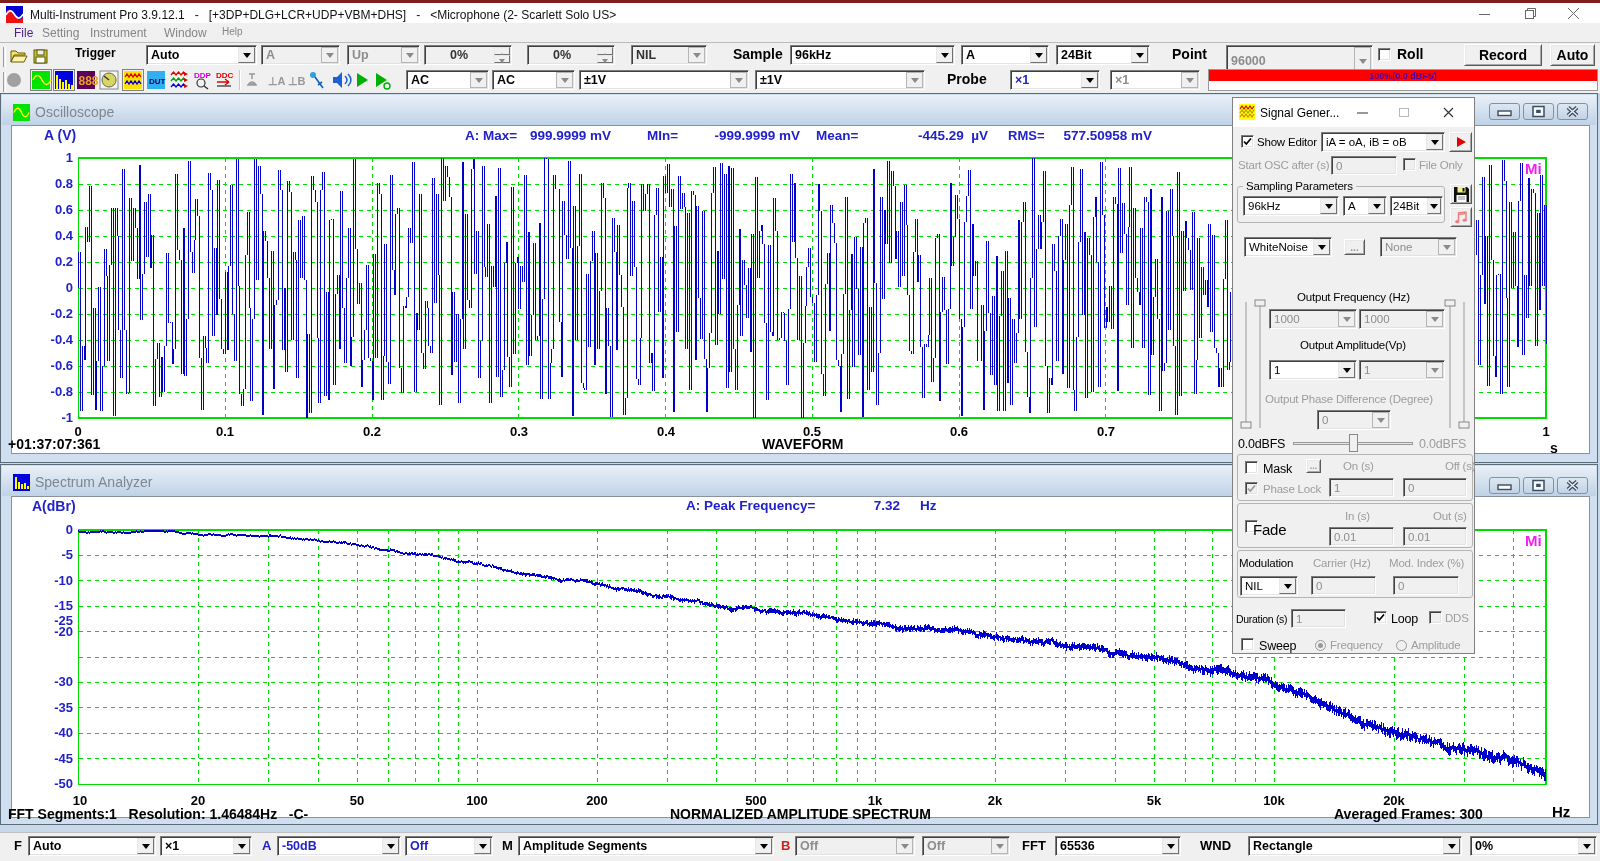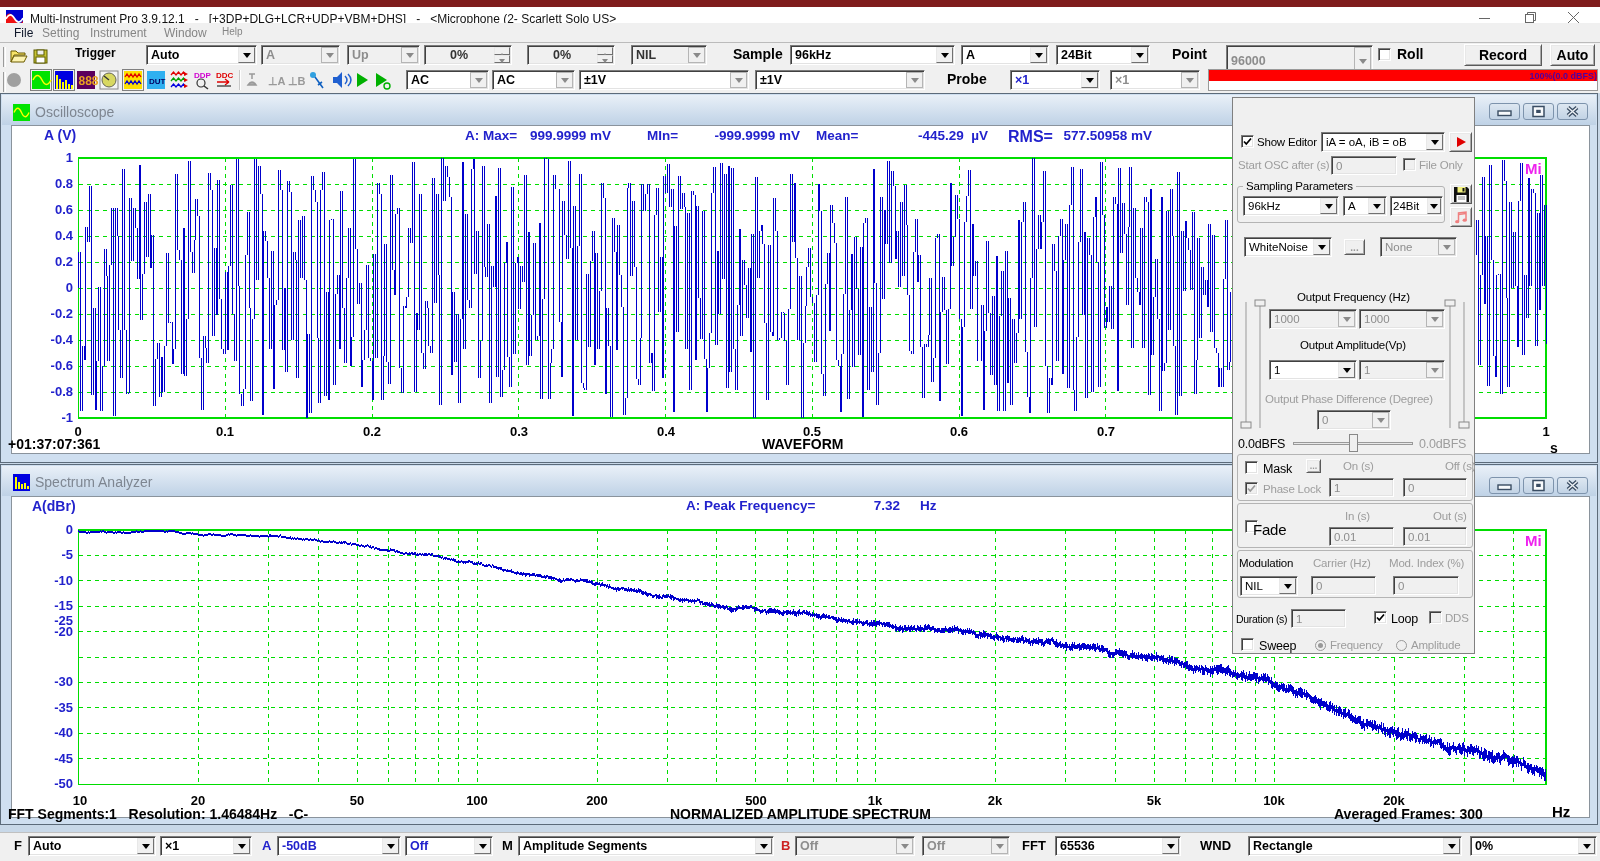--- a/index.html
+++ b/index.html
@@ -30,38 +30,38 @@
  border-color:#7b7b7b #fff #fff #7b7b7b;box-shadow:inset 1px 1px 0 #404040, inset -1px -1px 0 #e3e3e3}
 .cb.g{background:#f0f0f0}
 .ck{position:absolute;left:0px;top:0px;width:11px;height:11px}
 .lab{position:absolute;font-size:13px;color:#000;white-space:nowrap}
 .glab{position:absolute;font-size:13px;color:#9d9d9d;white-space:nowrap}
 .yl{position:absolute;width:70px;right:1527px;text-align:right;color:#2222cc;font-weight:bold;font-size:13px;z-index:6}
 .xl{position:absolute;text-align:center;color:#000;font-weight:bold;font-size:13px;z-index:6}
 .mi{position:absolute;color:#ee22ee;font-weight:bold;font-size:15px;z-index:6}
 </style></head><body>
 
-<div class="abs" style="left:0;top:0;width:1600px;height:23px;background:#fff;border-top:7px solid #7f1d1d">
+<div class="abs" style="left:0;top:0;width:1600px;height:23px;background:#fff;border-top:3px solid #7f1d1d">
  <svg class="abs" style="left:6px;top:3px" width="17" height="17" viewBox="0 0 17 17">
   <rect x="0" y="0" width="17" height="17" fill="#0000d0"></rect>
   <path d="M0 17 L0 6 Q4 0 8.5 8.5 T17 11 L17 17 Z" fill="#ee1111"></path>
   <path d="M0 9 Q4 1 8.5 8.5 T17 8" stroke="#fff" stroke-width="1.6" fill="none"></path>
  </svg>
  <span class="abs" style="left:30px;top:5px;font-size:12px;color:#111">Multi-Instrument Pro 3.9.12.1&nbsp;&nbsp;&nbsp;-&nbsp;&nbsp;&nbsp;[+3DP+DLG+LCR+UDP+VBM+DHS]&nbsp;&nbsp;&nbsp;-&nbsp;&nbsp;&nbsp;&lt;Microphone (2- Scarlett Solo US&gt;</span>
  <svg class="abs" style="left:1470px;top:0" width="130" height="23" viewBox="0 0 130 23">
   <g stroke="#666" stroke-width="1" fill="none">
    <line x1="9" y1="11.5" x2="20" y2="11.5"></line>
    <rect x="55.5" y="7.5" width="8" height="8"></rect>
    <path d="M57.5 7.5 v-2 h8 v8 h-2"></path>
    <path d="M98 5 L109 16 M109 5 L98 16"></path>
   </g>
  </svg>
 </div>
 <div class="abs" style="left:0;top:23px;width:1600px;height:19px;background:#f0f0f0">
- <span class="abs" style="left:14px;top:3px;color:#0f172a;font-size:12px">File</span>
+ <span class="abs" style="left:14px;top:3px;color:#4c1d95;font-size:12px">File</span>
  <span class="abs" style="left:42px;top:3px;color:#858585;font-size:12px">Setting</span>
  <span class="abs" style="left:90px;top:3px;color:#858585;font-size:12px">Instrument</span>
  <span class="abs" style="left:164px;top:3px;color:#858585;font-size:12px">Window</span>
  <span class="abs" style="left:222px;top:3px;color:#858585;font-size:10px">Help</span>
 </div>
 
 <div class="abs" style="left:0;top:42px;width:1600px;height:51px;background:#f0f0f0;border-top:1px solid #bbb">
 <div class="abs" style="left:3px;top:4px;width:3px;height:20px;border-left:1px solid #9a9a9a;border-right:1px solid #fff"></div>
 <div class="abs" style="left:3px;top:29px;width:3px;height:20px;border-left:1px solid #9a9a9a;border-right:1px solid #fff"></div>
 </div>
@@ -199,21 +199,21 @@
 <div class="fld" style="left:1010px;top:70px;width:90px;height:20px">
     <span style="color:#2222cc;font-weight:bold">×1</span>
     <div class="dd"></div>
   </div>
 <div class="fld" style="left:1110px;top:70px;width:90px;height:20px">
     <span style="color:#8d8d8d">×1</span>
     <div class="dd g"></div>
   </div>
 <div class="abs" style="left:1208px;top:69px;width:390px;height:22px;background:#fff;border:1px solid #999">
  <div class="abs" style="left:0;top:0;width:388px;height:11px;background:#ff0000"></div>
- <div class="abs" style="left:0;top:0;width:388px;height:11px;text-align:right;font-size:9px;font-weight:bold;color:#5000a0;line-height:12px">100%(0.0 dBFS)</div>
+ <div class="abs" style="left:0;top:0;width:388px;height:11px;text-align:center;font-size:9px;font-weight:bold;color:#5000a0;line-height:12px">100%(0.0 dBFS)</div>
 </div>
 
 <div class="abs" style="left:0;top:93px;width:1600px;height:739px;background:#c8d8e8"></div>
 
 <div class="abs" style="left:0px;top:93px;width:1598px;height:370px;border:1px solid #5c6b7a;background:#cfdff0">
  <div class="abs" style="left:1px;top:1px;width:1594px;height:30px;background:linear-gradient(#e9f0f8,#bfd2e6)"></div>
  <svg class="abs" style="left:12px;top:10px" width="17" height="17" viewBox="0 0 17 17">
    <rect width="17" height="17" fill="#00e300"></rect>
    <path d="M1 8.5 q3.7 -8.5 7.5 0 t7.5 0" stroke="#ffff00" stroke-width="1.4" fill="none"></path>
  </svg>
@@ -311,21 +311,21 @@
 <div class="xl" style="left:1232px;top:424px;width:40px">0.8</div>
 <div class="xl" style="left:1379px;top:424px;width:40px">0.9</div>
 <div class="xl" style="left:1526px;top:424px;width:40px">1</div>
 <div class="abs mi" style="left:1525px;top:160px">Mi</div>
 <div class="abs blue b" style="left:465px;top:128px;font-size:13.5px">A: Max=</div>
 <div class="abs blue b" style="left:530px;top:128px;width:100px;font-size:13.5px">999.9999 mV</div>
 <div class="abs blue b" style="left:647px;top:128px;font-size:13.5px">MIn=</div>
 <div class="abs blue b" style="left:690px;top:128px;width:110px;text-align:right;font-size:13.5px">-999.9999 mV</div>
 <div class="abs blue b" style="left:816px;top:128px;font-size:13.5px">Mean=</div>
 <div class="abs blue b" style="left:880px;top:128px;width:108px;text-align:right;font-size:13.5px">-445.29&nbsp;&nbsp;µV</div>
-<div class="abs blue b" style="left:1008px;top:128px;font-size:16px">RMS=</div>
+<div class="abs blue b" style="left:1008px;top:128px;font-size:13px">RMS=</div>
 <div class="abs blue b" style="left:1040px;top:128px;width:112px;text-align:right;font-size:13.5px">577.50958 mV</div>
 <div class="abs b" style="left:8px;top:436px;font-size:14px">+01:37:07:361</div>
 <div class="abs b" style="left:762px;top:436px;font-size:14px">WAVEFORM</div>
 <div class="abs b" style="left:1550px;top:440px;font-size:14px">s</div>
 
 <div class="abs" style="left:0px;top:464px;width:1598px;height:361px;border:1px solid #5c6b7a;background:#cfdff0">
  <div class="abs" style="left:1px;top:1px;width:1594px;height:30px;background:linear-gradient(#e9f0f8,#bfd2e6)"></div>
  <svg class="abs" style="left:12px;top:9px" width="17" height="17" viewBox="0 0 17 17">
    <rect width="17" height="17" fill="#0000e0"></rect>
    <g stroke="#ffff00" stroke-width="2">
@@ -444,20 +444,34 @@
 <div class="fld" style="left:1248px;top:836px;width:214px;height:20px">
     <span>Rectangle</span>
     <div class="dd"></div>
   </div>
 <div class="fld" style="left:1470px;top:836px;width:127px;height:20px">
     <span>0%</span>
     <div class="dd"></div>
   </div>
 
 <div class="abs dlg" style="left:1232px;top:97px;width:243px;height:557px;background:#f0f0f0;border:1px solid #808080;z-index:10">
+<div class="abs" style="left:0;top:0;width:241px;height:29px;background:#fff">
+ <svg class="abs" style="left:6px;top:6px" width="16" height="16" viewBox="0 0 16 16">
+  <rect width="16" height="16" fill="#ffff00"></rect>
+  <path d="M1 5 l2 -3 2 3 2 -3 2 3 2 -3 2 3 2 -3" stroke="#e00000" stroke-width="1.2" fill="none"></path>
+  <path d="M1 9 l2 -3 2 3 2 -3 2 3 2 -3 2 3 2 -3" stroke="#a0a000" stroke-width="1.2" fill="none"></path>
+  <path d="M1 13 l2 -3 2 3 2 -3 2 3 2 -3 2 3 2 -3" stroke="#e08000" stroke-width="1.2" fill="none"></path>
+ </svg>
+ <span class="abs" style="left:27px;top:8px;font-size:12px;color:#000">Signal Gener...</span>
+ <svg class="abs" style="left:115px;top:0" width="126" height="29" viewBox="0 0 126 29">
+  <line x1="9" y1="15" x2="20" y2="15" stroke="#333"></line>
+  <rect x="51.5" y="10.5" width="9" height="8" fill="none" stroke="#b8b8b8"></rect>
+  <path d="M96 10 L105 19 M105 10 L96 19" stroke="#333" stroke-width="1.2"></path>
+ </svg>
+</div>
 
 <div class="cb" style="left:8px;top:37px">
       <svg class="ck" width="11" height="11">
         <path d="M2 5.5 L4.3 8 L9 2.5" stroke="#000" stroke-width="1.7" fill="none"></path>
       </svg>
     </div>
 <span class="lab" style="left:24px;top:38px">Show Editor</span>
 <div class="fld" style="left:88px;top:34px;width:124px;height:20px;font-size:12px">
       <span>iA = oA, iB = oB</span>
       <div class="dd"></div>

